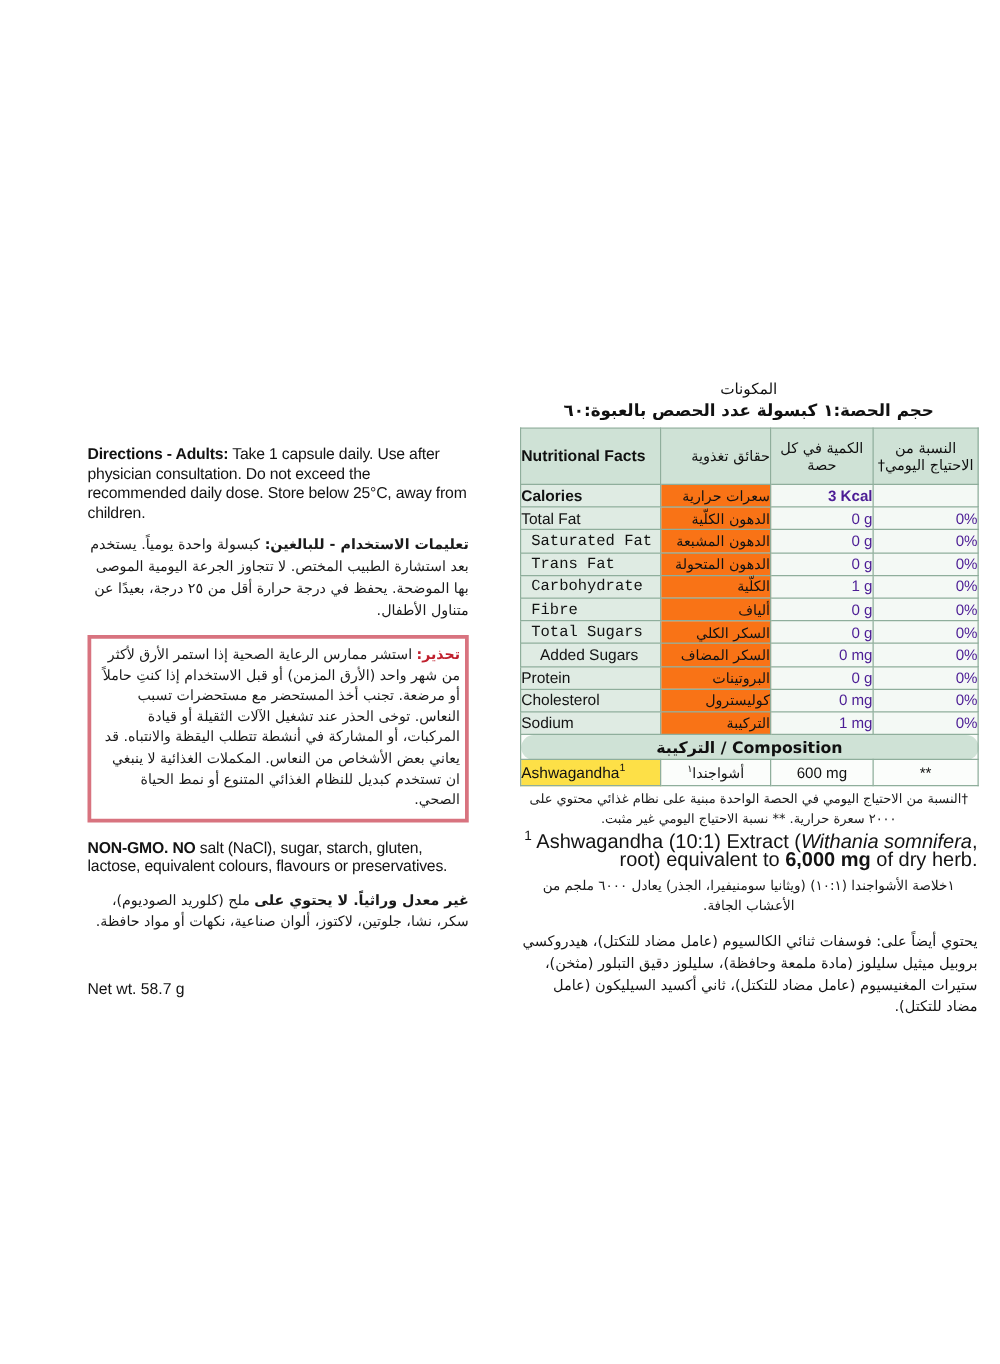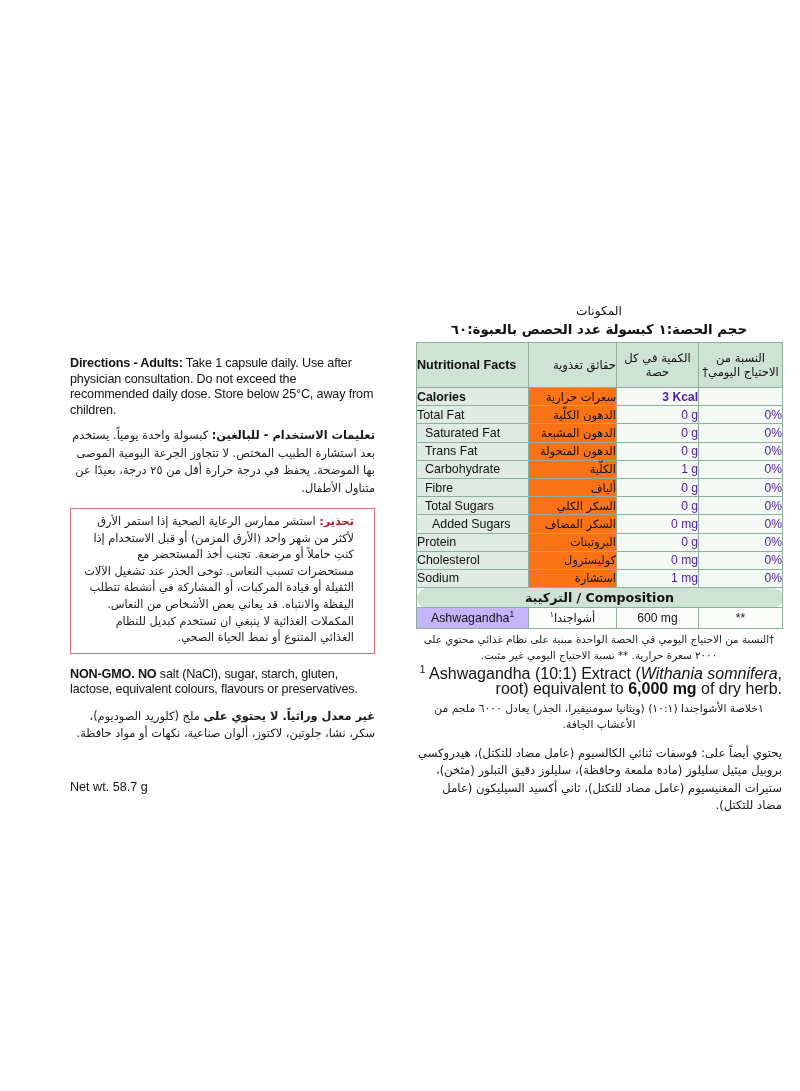--- a/index.html
+++ b/index.html
@@ -42,22 +42,22 @@
     color: #1a1a1a;
     margin: 0;
   }
   .ar-para b { font-weight: bold; }
 
   #directions-ar { margin-top: 9px; }
 
   
   #warning-box {
     margin-top: 11px;
-    border: 1px solid #404040;
-    padding: 5px 20px 6px 8px;
+    border: 3px solid #404040;
+    padding: 5px 4px 6px 8px;
     box-sizing: border-box;
   }
   #warning-box .ar-para { line-height: 16.6px; font-size: 11.3px; }
   .warn-label { color: #c0202e; font-weight: bold; }
 
   #nongmo-en { margin-top: 13px; }
   #nongmo-ar { margin-top: 10px; }
 
   #net-wt {
     margin-top: 36px;
@@ -156,44 +156,44 @@
   }
   tr.data-row td.cell-amt,
   tr.data-row td.cell-dv {
     background: #f4f9f5;
     text-align: right;
     font-size: 12.1px;
     line-height: 16px;
     color: #4c1d95;
   }
   td.bold-cell { font-weight: bold; }
-  .indent1 { padding-left: 8px !important; }
+  .indent1 { padding-left: 8px !important; font-family: Liberation Mono, monospace; }
   .indent2 { padding-left: 15px !important; }
 
   tr.section-row td {
     background: #cfe2d6;
     height: 19px;
     text-align: center;
     font-size: 12.6px;
     font-weight: bold;
     color: #101010;
     font-family: "DejaVu Sans", sans-serif;
     padding: 1px 0;
     border-radius: 10px;
   }
 
   tr.comp-row td {
     background: #fbfdfb;
     height: 20px;
     padding: 0 6px;
   }
   tr.comp-row td.cell-en {
-    background: #c4b5fd;
+    background: #fde047;
     font-size: 12.4px;
-    text-align: center;
+    text-align: left;
     color: #121212;
   }
   tr.comp-row td.cell-ar {
     background: #fbfdfb;
     direction: rtl;
     text-align: center;
     font-family: "DejaVu Sans", sans-serif;
     font-size: 11.4px;
     color: #121212;
   }
@@ -358,21 +358,21 @@
           <td class="cell-dv">0%</td>
         </tr>
         <tr class="data-row">
           <td class="cell-en">Cholesterol</td>
           <td class="cell-ar">كوليسترول</td>
           <td class="cell-amt">0 mg</td>
           <td class="cell-dv">0%</td>
         </tr>
         <tr class="data-row">
           <td class="cell-en">Sodium</td>
-          <td class="cell-ar">استشارة</td>
+          <td class="cell-ar">التركيبة</td>
           <td class="cell-amt">1 mg</td>
           <td class="cell-dv">0%</td>
         </tr>
         <tr class="section-row">
         <td colspan="4">التركيبة / Composition</td>
       </tr>
       <tr class="comp-row">
         <td class="cell-en"><span>Ashwagandha</span><sup>1</sup></td>
         <td class="cell-ar"><span>أشواجندا</span><sup>١</sup></td>
         <td class="cell-amt">600 mg</td>

